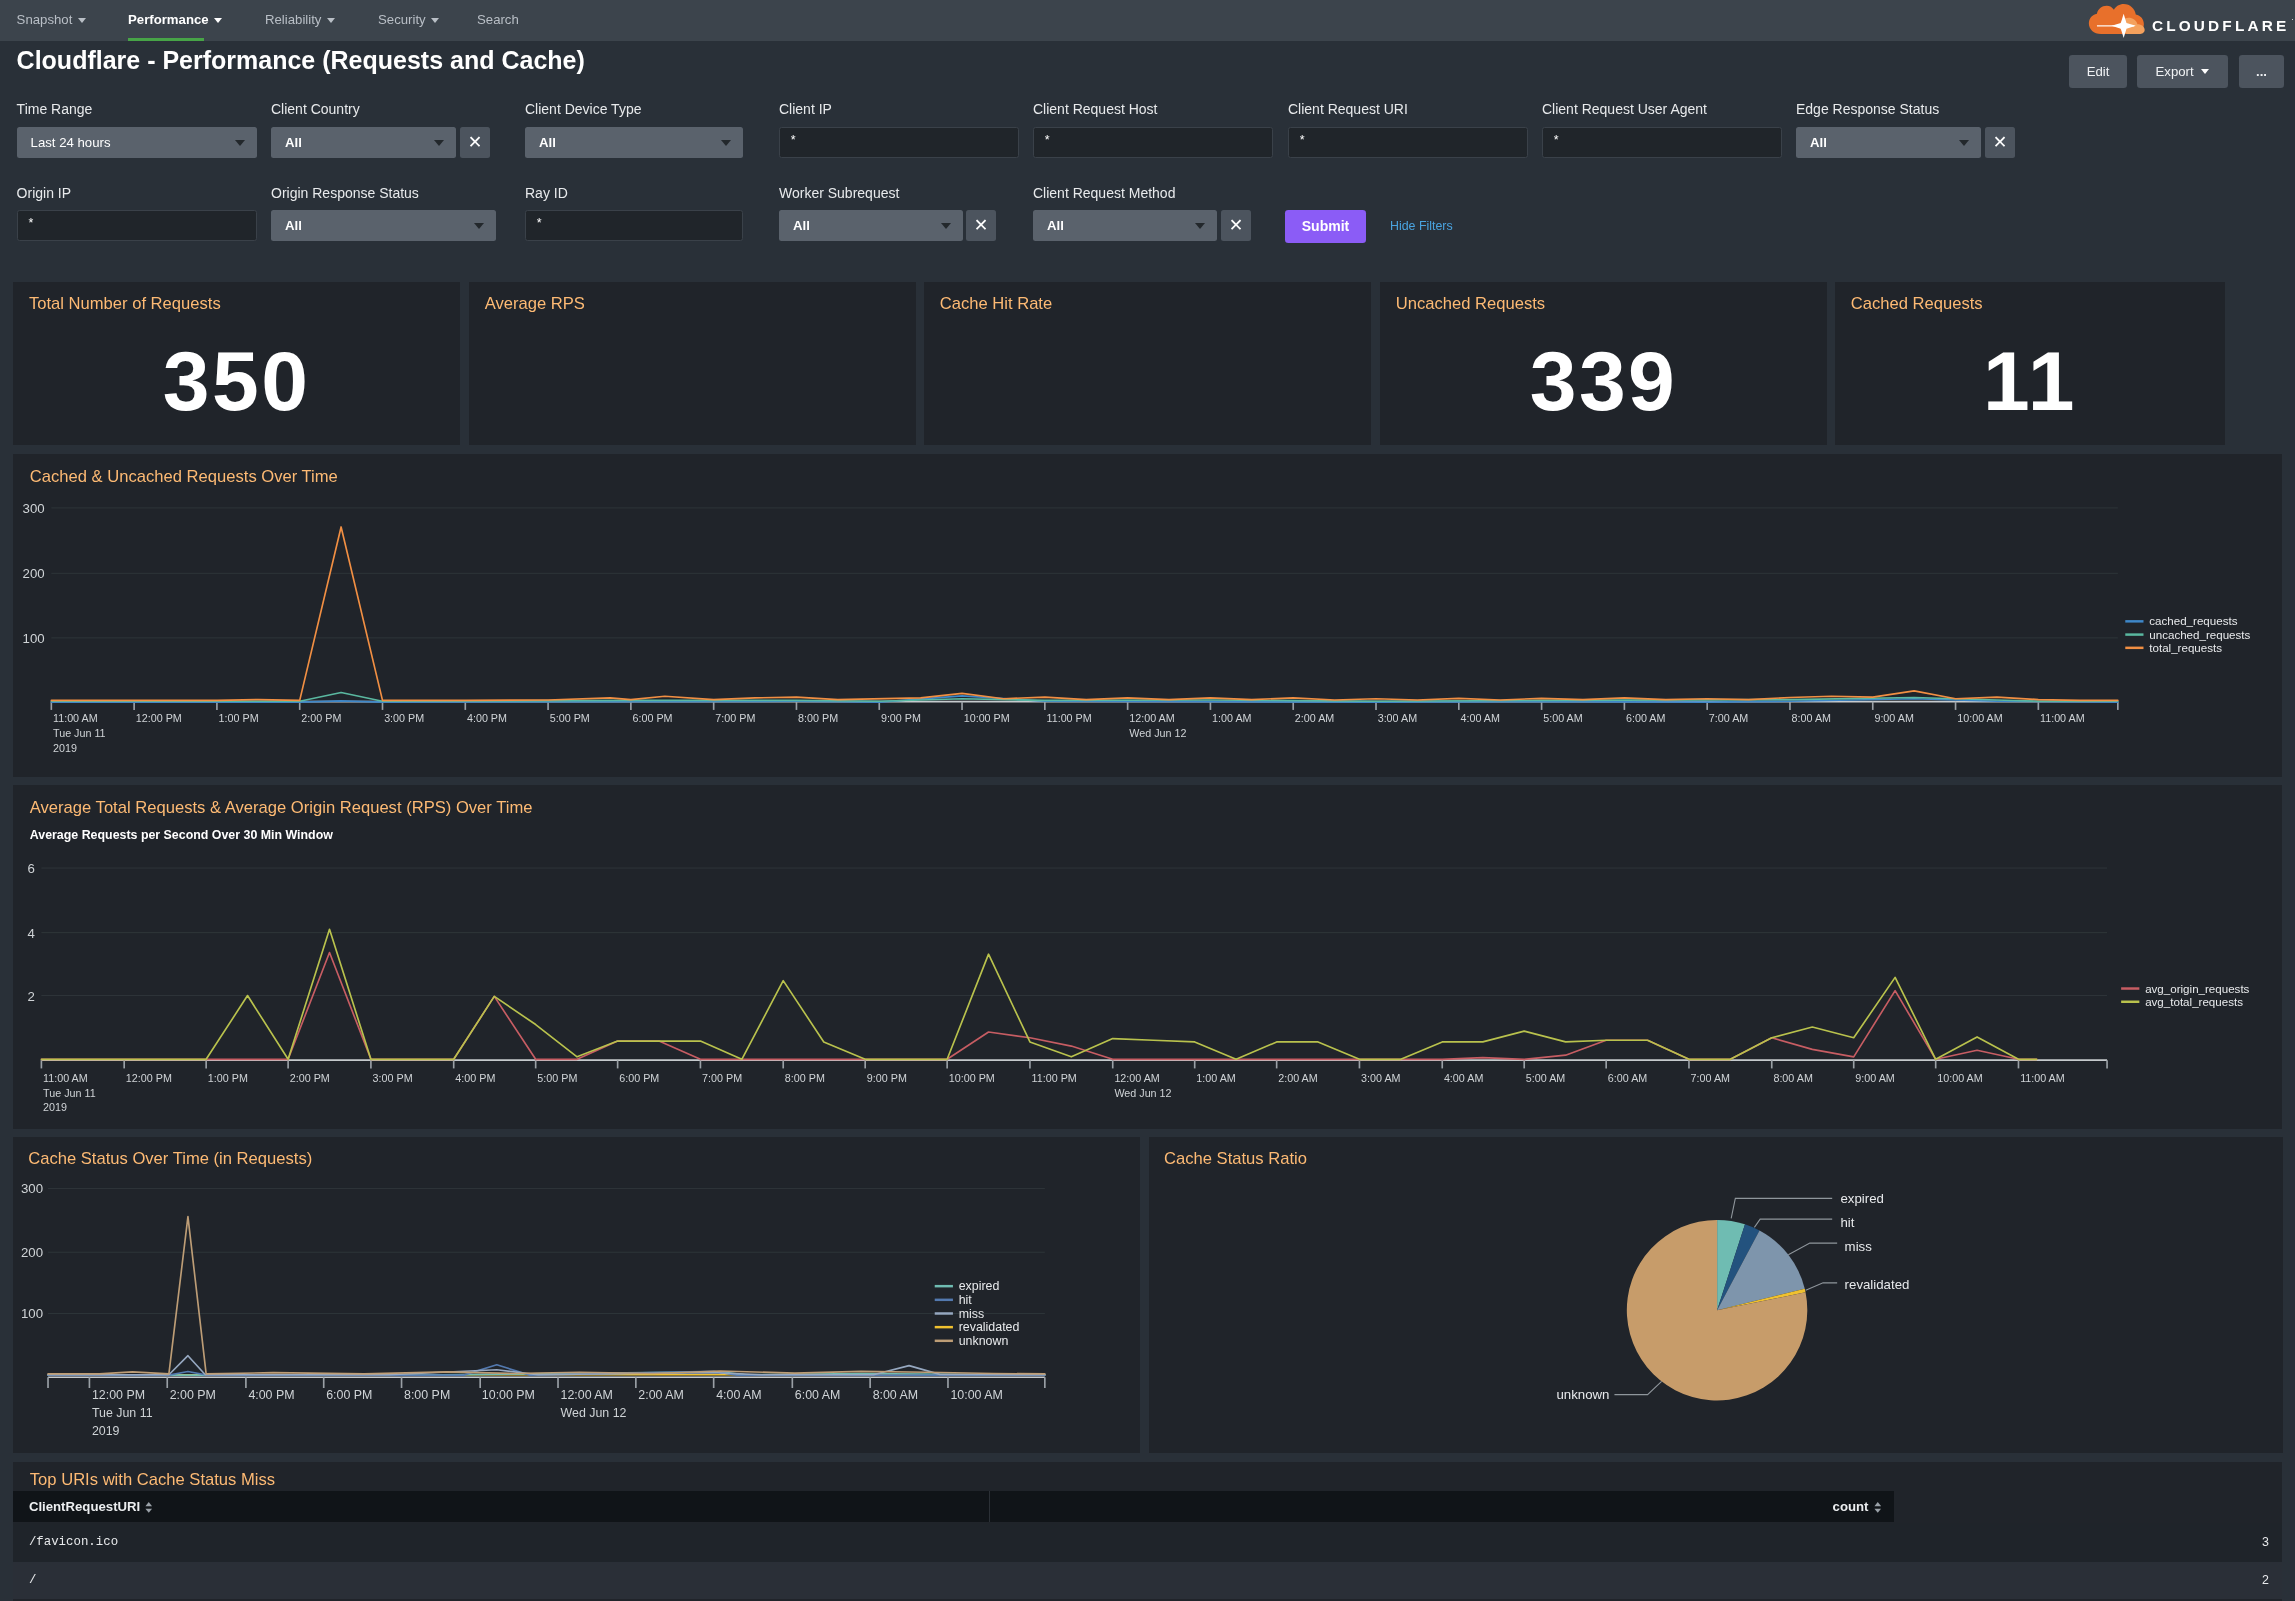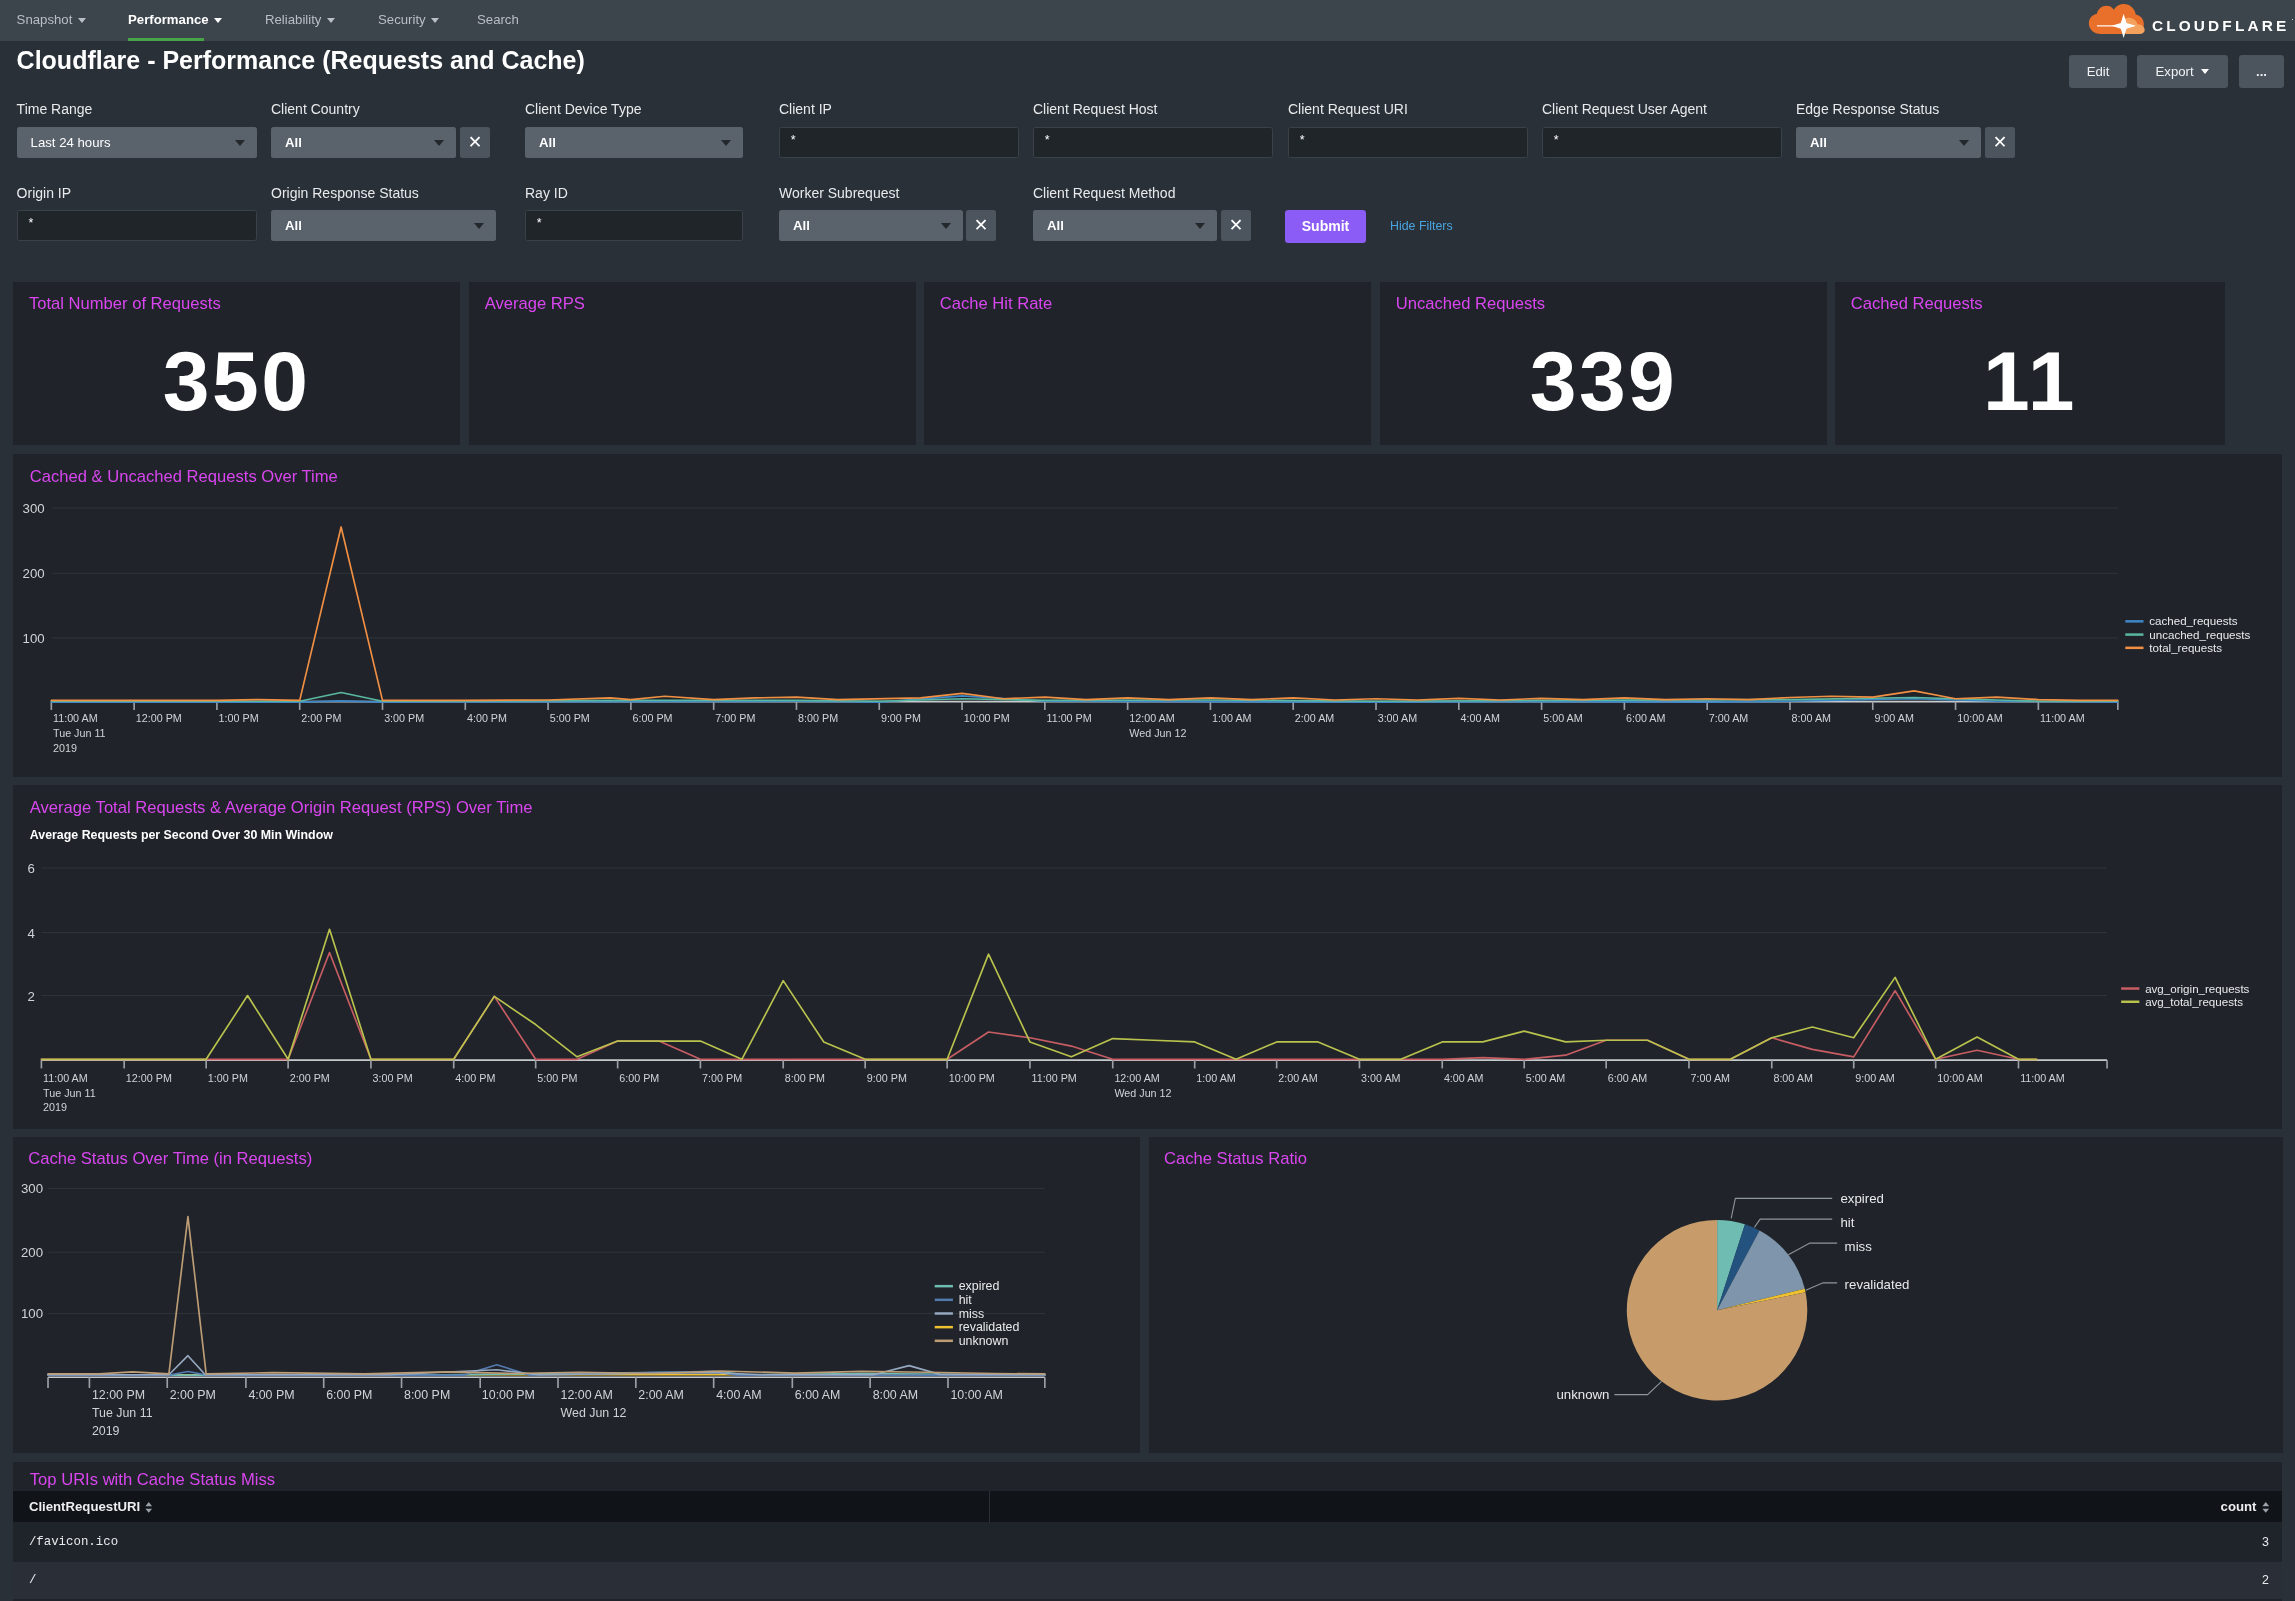--- a/index.html
+++ b/index.html
@@ -17,21 +17,21 @@
 .flabel { position:absolute; font-size:14px; color:#e8eaec; }
 .fsel { position:absolute; height:31px; background:#5a626c; border-radius:2.5px;
   color:#fff; font-size:13.2px; font-weight:bold; line-height:31px; padding-left:14px; }
 .fsel .dn { position:absolute; right:11.6px; top:13.2px; width:0; height:0;
   border-left:5.8px solid transparent; border-right:5.8px solid transparent; border-top:6.6px solid #23282c; }
 .finput { position:absolute; height:31px; background:#20252a; border:0.8px solid #3a4149;
   border-radius:2.5px; color:#fff; font-size:12.4px; padding:5px 0 0 10.8px; }
 .fx { position:absolute; height:31px; width:30px; background:#4c545e; border-radius:2.5px;
   color:#fff; font-size:17.4px; text-align:center; line-height:30px; }
 .panel { position:absolute; background:#20242a; }
-.ptitle { position:absolute; font-size:16.6px; color:#d946ef; }
+.ptitle { position:absolute; font-size:16.6px; color:#fdba74; }
 .kpi-num { position:absolute; width:100%; text-align:center; font-size:84px; font-weight:bold;
   color:#fff; letter-spacing:2.5px; }
 svg text { font-family:"Liberation Sans", sans-serif; }
 
 </style></head><body>
 <div class="navbar"></div>
 <div class="navitem" style="left:16.6px">Snapshot<span class="caret"></span></div>
 <div class="navitem" style="left:128px"><b>Performance</b><span class="caret w"></span></div>
 <div class="navitem" style="left:265px">Reliability<span class="caret"></span></div>
 <div class="navitem" style="left:378px">Security<span class="caret"></span></div>
@@ -108,21 +108,21 @@
   </div>
 <div class="panel" style="left:13.2px;top:1137px;width:1127px;height:316px">
     <div class="ptitle" style="left:15px;top:11.6px">Cache Status Over Time (in Requests)</div>
   </div>
 <div class="panel" style="left:1149px;top:1137px;width:1134px;height:316px">
     <div class="ptitle" style="left:15px;top:11.6px">Cache Status Ratio</div>
   </div>
 <div class="panel" style="left:13.2px;top:1462px;width:2269px;height:140px">
     <div class="ptitle" style="left:16.6px;top:8.3px">Top URIs with Cache Status Miss</div>
   </div>
-<div class="abs" style="left:13.2px;top:1491px;width:2269px;height:31px;background:#101418;color:#eceef0;font-size:13.2px;font-weight:bold;">
+<div class="abs" style="left:13.2px;top:1491px;width:1881px;height:31px;background:#101418;color:#eceef0;font-size:13.2px;font-weight:bold;">
     <span style="position:absolute;left:15.7px;top:8.3px">ClientRequestURI<svg width="7.5" height="10.8" viewBox="0 0 9 13" style="vertical-align:-1.7px;margin-left:5px">
         <path d="M4.5 0 L8.5 5 L0.5 5 Z" fill="#9aa1a8"></path>
         <path d="M4.5 13 L8.5 8 L0.5 8 Z" fill="#9aa1a8"></path>
       </svg></span>
     <div style="position:absolute;left:976px;top:0;width:0.8px;height:31px;background:#2b3036"></div>
     <span style="position:absolute;right:13.2px;top:8.3px">count<svg width="7.5" height="10.8" viewBox="0 0 9 13" style="vertical-align:-1.7px;margin-left:5px">
         <path d="M4.5 0 L8.5 5 L0.5 5 Z" fill="#9aa1a8"></path>
         <path d="M4.5 13 L8.5 8 L0.5 8 Z" fill="#9aa1a8"></path>
       </svg></span>
   </div>

